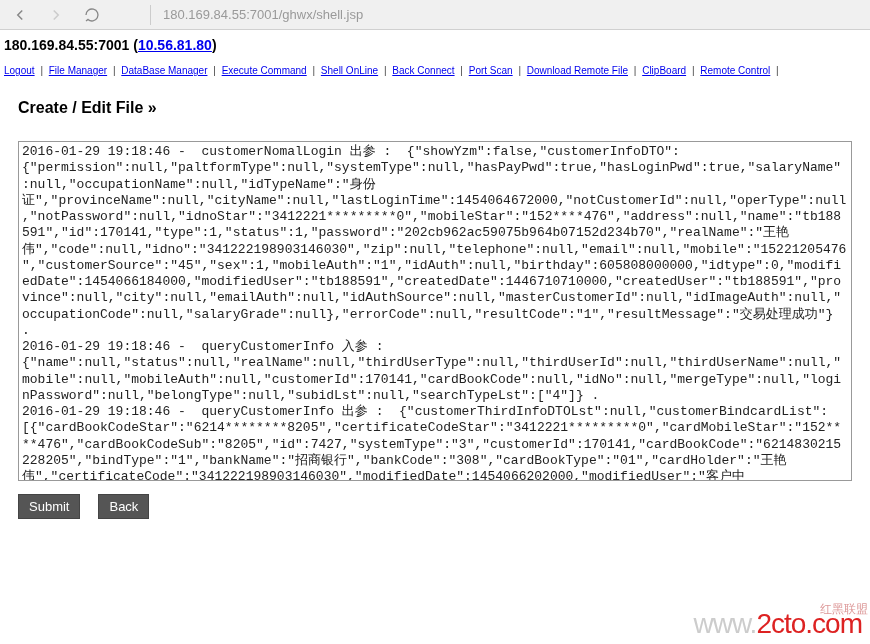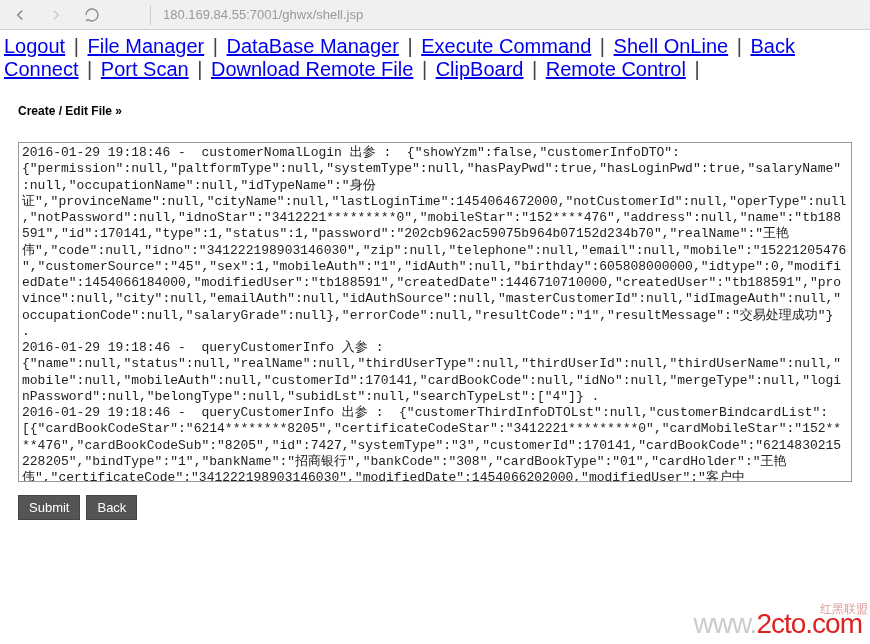--- a/index.html
+++ b/index.html
@@ -23,30 +23,30 @@
     .host-bar {
       padding: 7px 4px;
       font-size: 14px;
       font-weight: bold;
       font-family: Arial, sans-serif;
     }
     .host-bar a { color: #0000EE; text-decoration: underline; }
     
     .nav-links {
       padding: 5px 4px 5px 4px;
-      font-size: 20px;
+      font-size: 10px;
       font-family: Arial, sans-serif;
     }
     .nav-links a { color: #0000EE; text-decoration: underline; }
     .nav-sep { margin: 0 3px; color: #444; }
     
     .page-content { padding: 18px 18px 12px 18px; }
     
     .page-title {
-      font-size: 12px;
+      font-size: 16px;
       font-weight: bold;
       font-family: Arial, sans-serif;
       margin-bottom: 24px;
     }
     
     .form-label {
       font-size: 14px;
       font-family: Arial, sans-serif;
       margin-bottom: 3px;
       display: block;
@@ -70,21 +70,21 @@
       width: 100%;
       height: 340px;
       resize: none;
       white-space: pre-wrap;
       overflow-y: auto;
       overflow-x: hidden;
       margin-bottom: 10px;
       color: #222;
     }
     
-    .btn-row { display: flex; gap: 6px; }
+    .btn-row { display: flex; gap: 18px; }
     .btn {
       background: #555;
       color: #fff;
       border: 1px solid #444;
       padding: 4px 10px;
       font-size: 13px;
       font-family: Arial, sans-serif;
       cursor: pointer;
     }
     
@@ -137,20 +137,23 @@
       </div>
     </div>
     <div class="browser-url-wrap">
       <div class="url-separator"></div>
       <span>
         <span class="browser-url">180.169.84.55</span><span class="browser-url dim">:7001/ghwx/shell.jsp</span>
       </span>
     </div>
   </div>
 
+  <div class="host-bar">
+    <span>180.169.84.55:7001</span> (<a href="#">10.56.81.80</a>)
+  </div>
 
   <div class="nav-links">
     <a href="#">Logout</a>
     <span class="nav-sep">|</span>
     <a href="#">File Manager</a>
     <span class="nav-sep">|</span>
     <a href="#">DataBase Manager</a>
     <span class="nav-sep">|</span>
     <a href="#">Execute Command</a>
     <span class="nav-sep">|</span>

